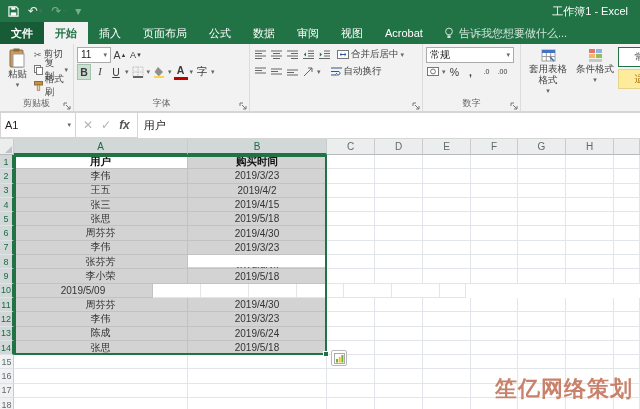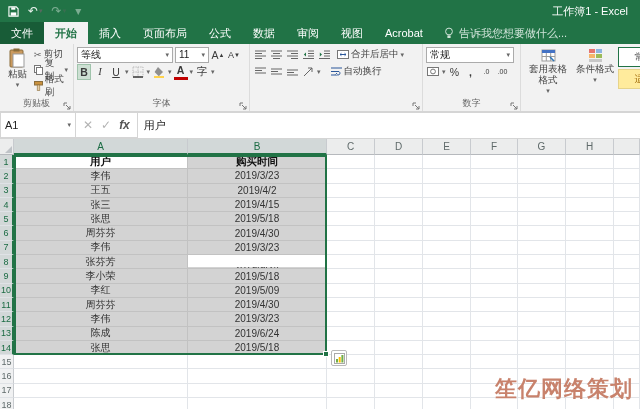--- a/index.html
+++ b/index.html
@@ -12,21 +12,21 @@
     color:#fff; font-size:11px; padding:0 8px; }
   .qat { display:flex; align-items:center; gap:9px; }
   .qat .qbtn { display:flex; align-items:center; gap:1px; color:#eaf3ee; font-size:12px; }
   .qat .dim { opacity:.45; }
   .qat .caret { font-size:7px; opacity:.8; }
   .title-text { margin-left:auto; margin-right:4px; font-size:11px; color:#fff; }
 
   
   .tabbar { height:22px; background:#217346; display:flex; align-items:stretch; font-size:11px; }
   .tab { padding:0 11px; display:flex; align-items:center; color:#fff; cursor:default; }
-  .tab.file { background:#185c37; }
+  .tab.file { background:#185c37;font-weight:bold; }
   .tab.active { background:#f2f2f2; color:#217346; font-weight:bold; }
   .tellme { display:flex; align-items:center; gap:5px; color:#cfe3d8; font-size:11px; padding:0 10px; }
 
   
   .ribbon { height:68px; background:#f2f2f2; border-bottom:1px solid #d5d5d5;
     display:flex; font-size:9.5px; color:#444; }
   .rgroup { position:relative; border-right:1px solid #dcdcdc; padding:2px 3px 12px 3px;
     display:flex; flex-shrink:0; }
   .glabel { position:absolute; bottom:1px; left:0; right:0; text-align:center;
     font-size:9px; color:#666; }
@@ -183,24 +183,20 @@
       <span class="dlg">
         <svg width="8" height="8" viewBox="0 0 8 8">
             <path d="M1 1h3M1 1v3" stroke="#777" fill="none"></path>
             <path d="M3 3l4 4M7 7v-3M7 7H4" stroke="#777" fill="none"></path>
           </svg>
       </span>
     </div>
 
     <div class="rgroup" style="width:176px;flex-direction:column;">
       <div class="srow">
-        <div class="combo" style="width:96px;">
-          <span>等线</span>
-            <span class="caret">▾</span>
-        </div>
         <div class="combo" style="width:34px;">
           <span>11</span>
             <span class="caret">▾</span>
         </div>
         <span class="mini">
             <span>A</span>
             <sup style="font-size:6px;">▲</sup>
           </span>
         <span class="mini" style="font-size:9px;">
             <span>A</span>
@@ -518,21 +514,20 @@
           <div class="cell" style="width: 48px;"></div>
           <div class="cell" style="width: 48px;"></div>
           <div class="cell" style="width: 48px;"></div>
           <div class="cell" style="width: 47px;"></div>
           <div class="cell" style="width: 48px;"></div>
           <div class="cell" style="width: 48px;"></div>
           <div class="cell" style="width: 26px;"></div>
         </div>
         <div class="grow">
           <div class="rhdr sel">10</div>
-          <div class="cell sel" style="width: 174px;">李红</div>
           <div class="cell sel" style="width: 139px;">2019/5/09</div>
           <div class="cell" style="width: 48px;"></div>
           <div class="cell" style="width: 48px;"></div>
           <div class="cell" style="width: 48px;"></div>
           <div class="cell" style="width: 47px;"></div>
           <div class="cell" style="width: 48px;"></div>
           <div class="cell" style="width: 48px;"></div>
           <div class="cell" style="width: 26px;"></div>
         </div>
         <div class="grow">

